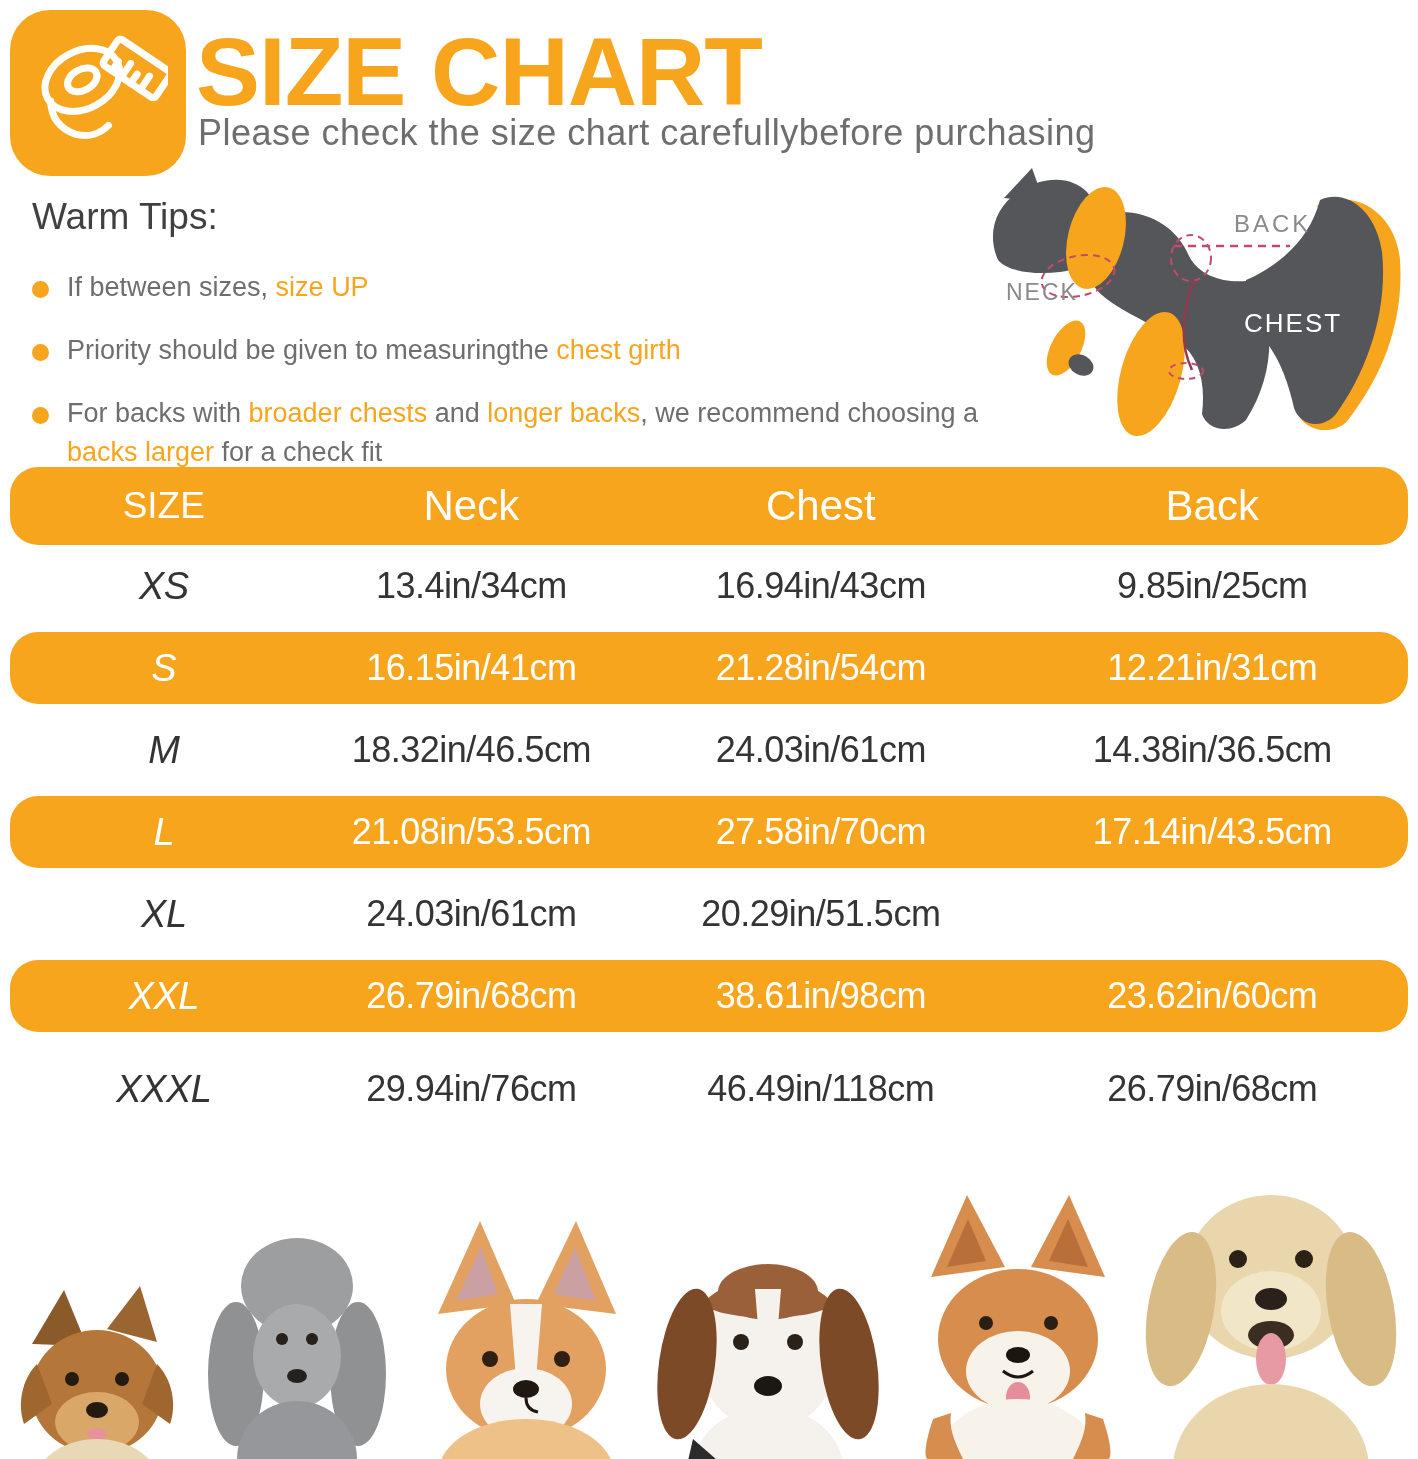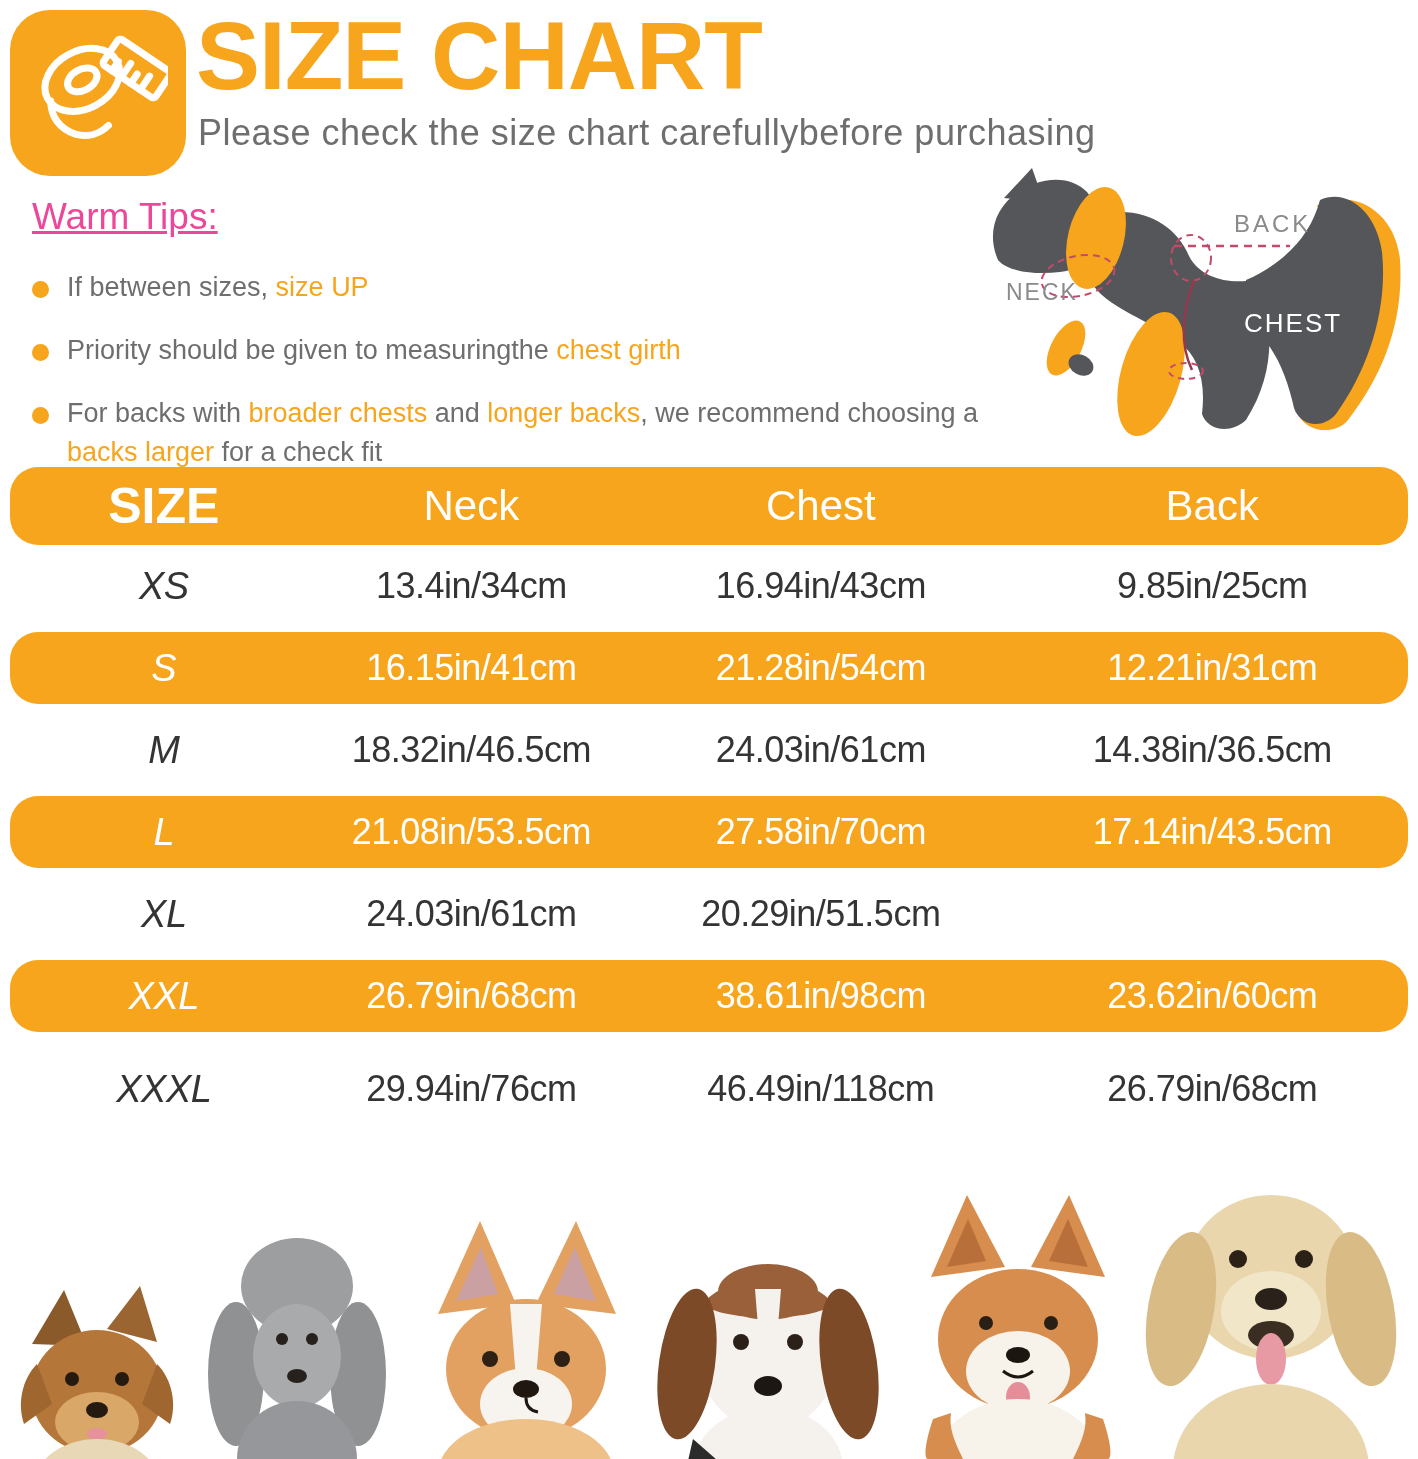--- a/index.html
+++ b/index.html
@@ -17,51 +17,51 @@
     font-family:"Liberation Sans", sans-serif;
   }
   
   .hdr{position:relative;height:180px;}
   .tape-badge{
     position:absolute;left:10px;top:10px;width:176px;height:166px;
     background:var(--orange);border-radius:40px;
     display:flex;align-items:center;justify-content:center;
   }
   .page-title{
-    position:absolute;left:196px;top:8px;
+    position:absolute;left:196px;top:24px;
     font-size:96px;font-weight:800;color:var(--orange);
     letter-spacing:-1px;line-height:1;
   }
   .page-subtitle{
     position:absolute;left:198px;top:112px;
     font-size:36px;color:var(--gray-text);letter-spacing:0.5px;
   }
   
   .tips{position:relative;height:287px;padding:16px 0 0 32px;width:980px;}
-  .tips-heading{font-size:37px;color:#ec4899;margin-bottom:30px;text-decoration:underline;}
+  .tips-heading{font-size:37px;color:#404040;margin-bottom:30px;}
   .tip{
     display:flex;align-items:flex-start;
     font-size:27px;color:var(--gray-text);
     margin-bottom:24px;line-height:1.45;
   }
   .tip .dot{
     flex:0 0 17px;width:17px;height:17px;border-radius:50%;
     background:var(--orange);margin:13px 18px 0 0;
   }
   .hl{color:var(--orange);}
   
   .diagram{position:absolute;right:0;top:158px;width:470px;height:300px;}
   
   .size-table{margin:0 10px;}
   .thead{
     height:78px;background:var(--orange);border-radius:28px;
     display:grid;grid-template-columns:22% 22% 28% 28%;
     align-items:center;text-align:center;color:#fff;
   }
-  .thead .col-size{font-size:50px;font-weight:700;}
+  .thead .col-size{font-size:37px;font-weight:400;}
   .thead .col{font-size:42px;font-weight:400;}
   .trow{
     height:82px;display:grid;grid-template-columns:22% 22% 28% 28%;
     align-items:center;text-align:center;
     font-size:36px;color:#343434;letter-spacing:-0.5px;
   }
   .trow .cell-size{font-size:38px;font-style:italic;}
   .trow.orange{
     background:var(--orange);border-radius:28px;color:#fff;
     height:72px;margin:5px 0;

